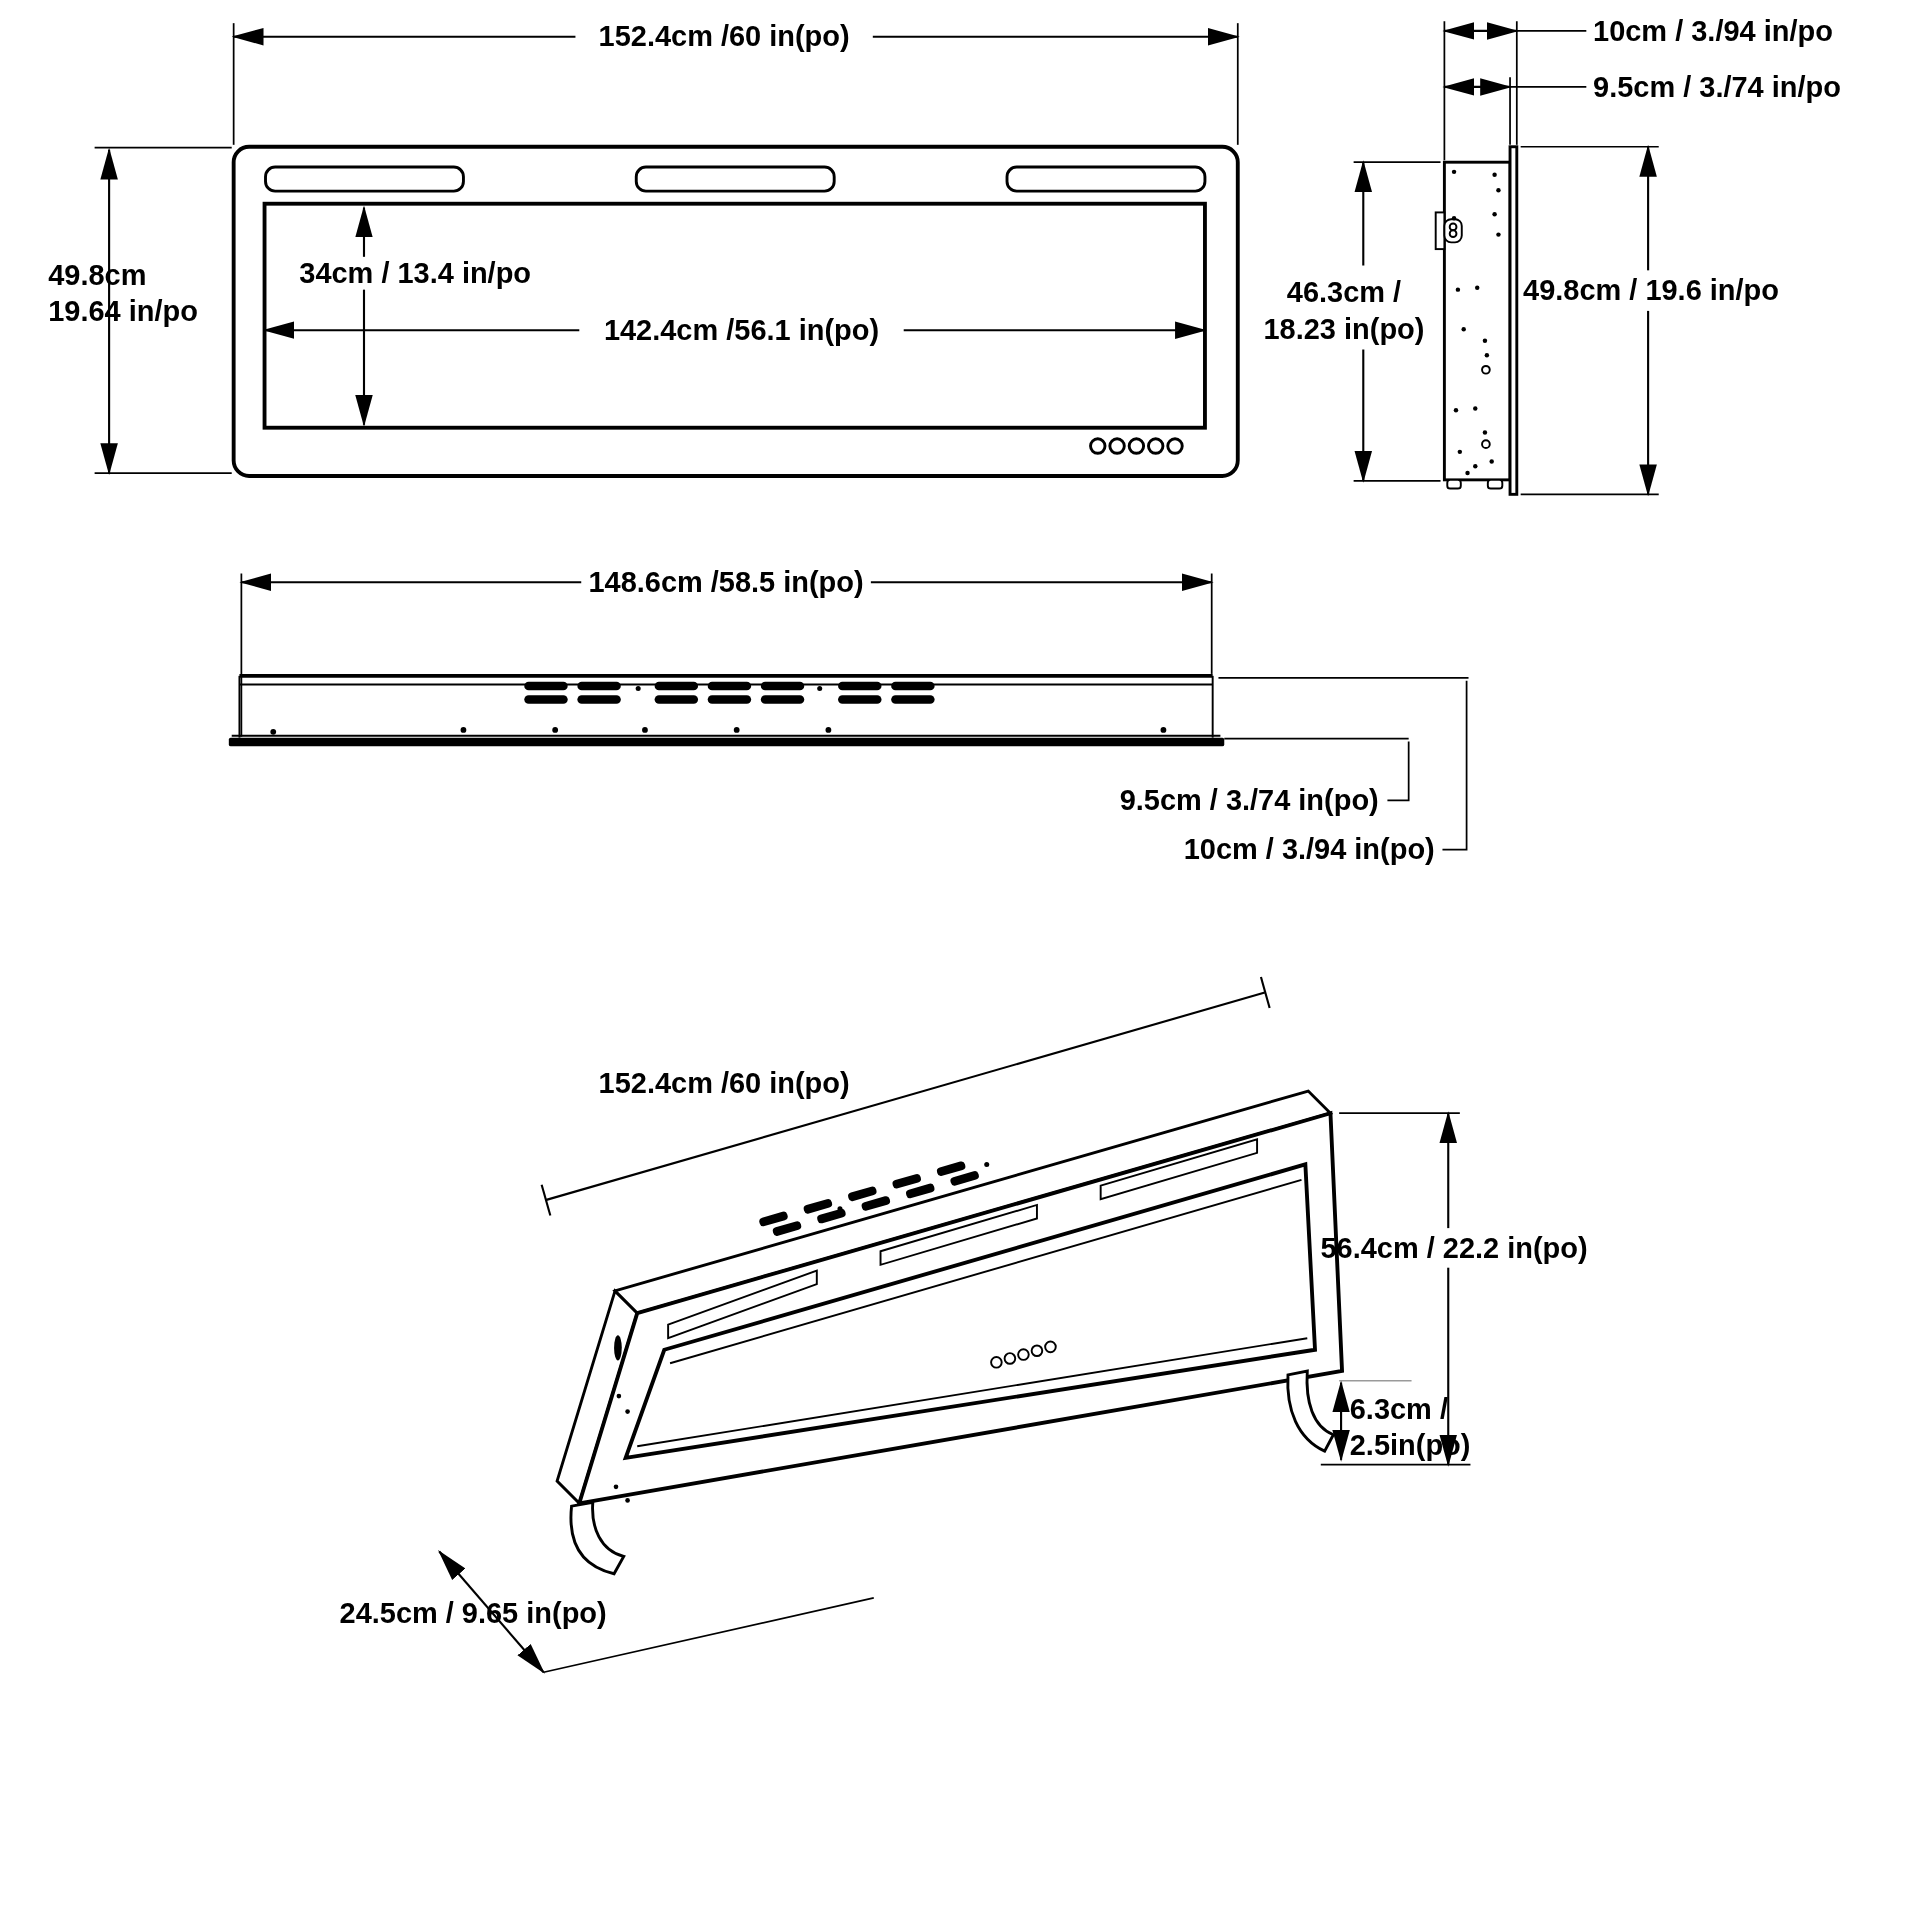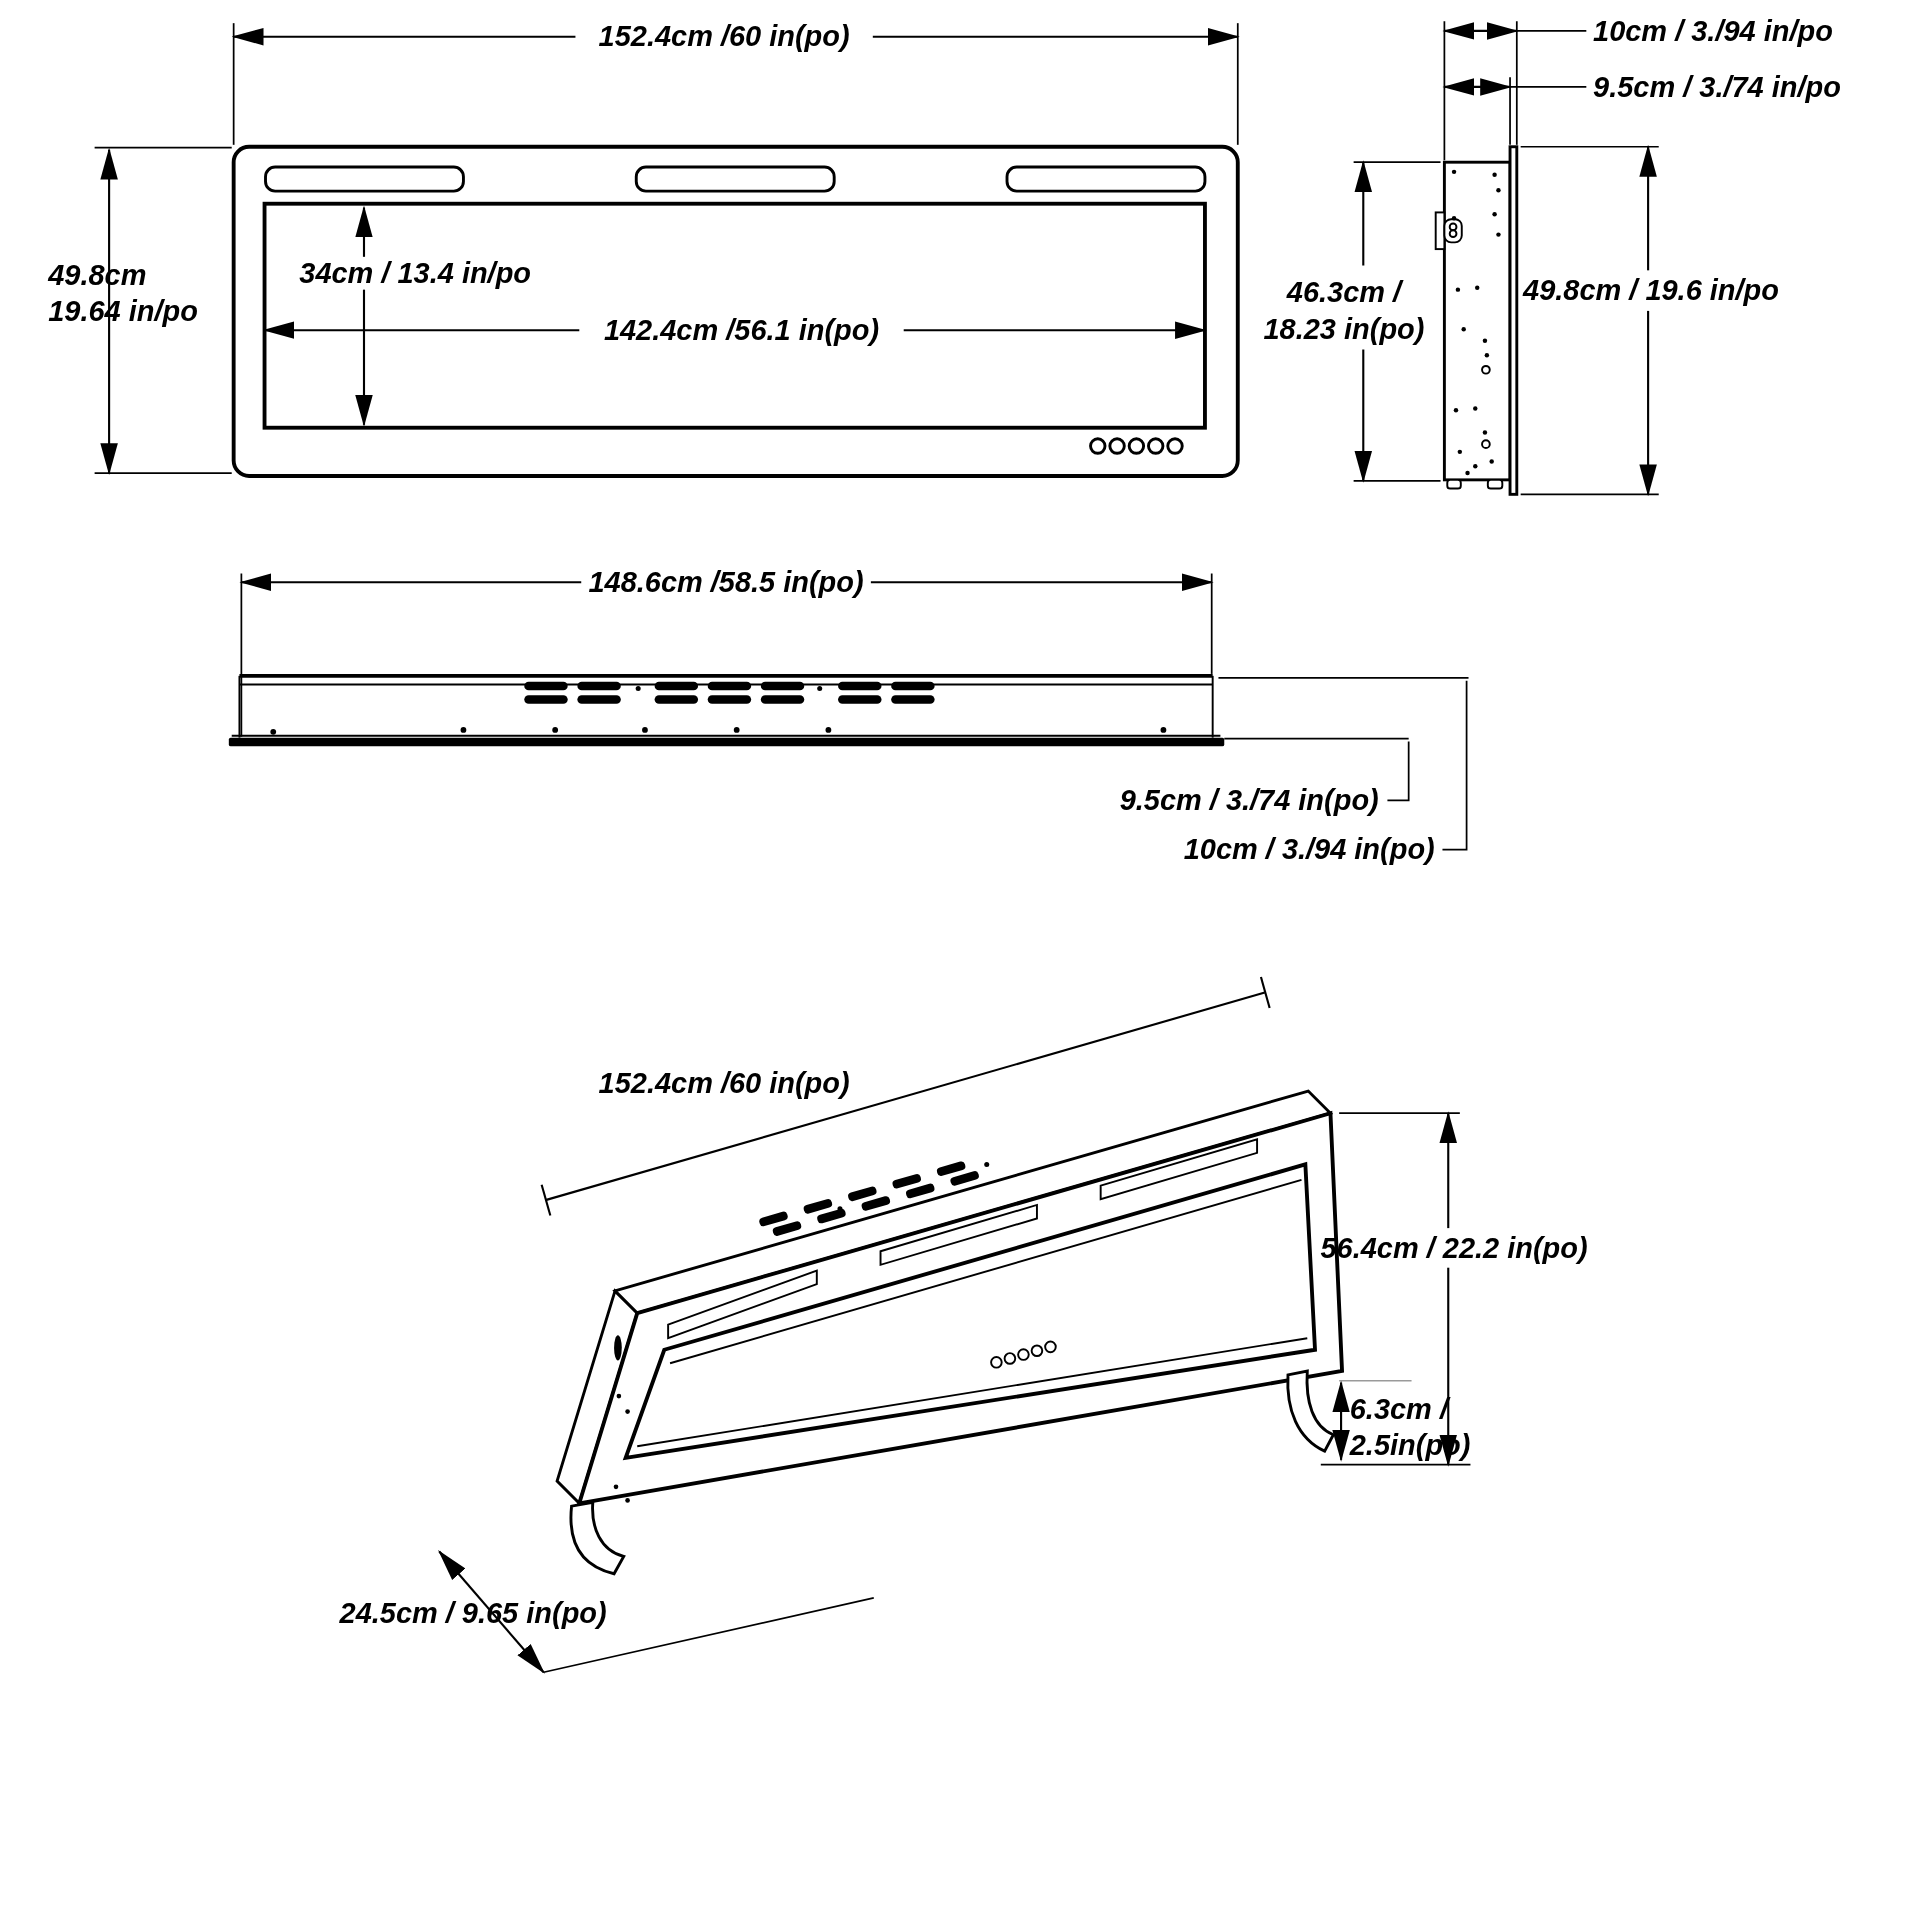--- a/index.html
+++ b/index.html
@@ -1,16 +1,16 @@
 <!DOCTYPE html>
 <html><head>
 <meta charset="utf-8">
 <style>
   html,body{margin:0;padding:0;background:#fff;}
-  #stage{width:1931px;height:1931px;position:relative;background:#fff;font-style:italic;}
+  #stage{width:1931px;height:1931px;position:relative;background:#fff;}
   svg{display:block;}
   text{font-family:"Liberation Sans","DejaVu Sans",sans-serif;font-weight:bold;font-size:30px;fill:#000;}
   .ln{stroke:#000;fill:none;}
   .dim{stroke-width:2.2;}
   .ext{stroke-width:1.8;}
   .body4{stroke-width:4;}
   .body3{stroke-width:3;}
   .thin{stroke-width:2;}
   .fillb{fill:#000;stroke:none;}
   .wh{fill:#fff;}

